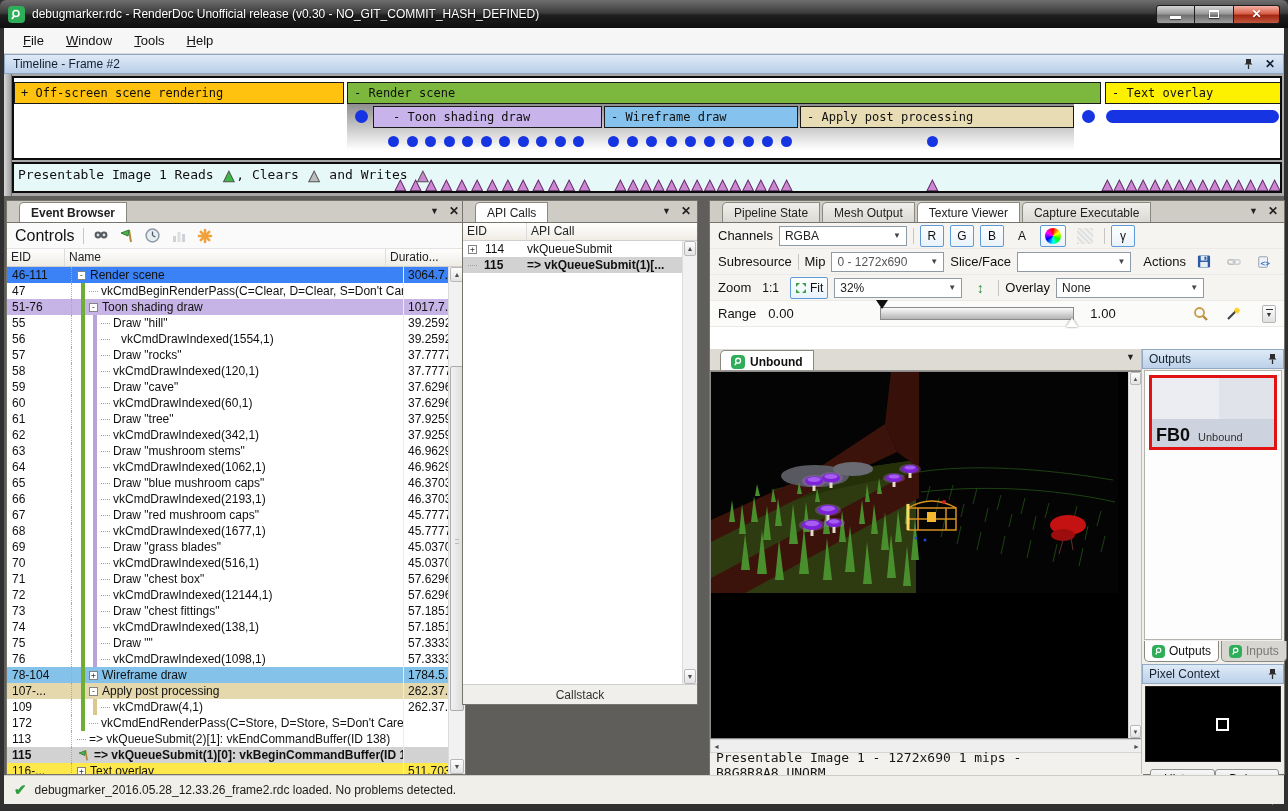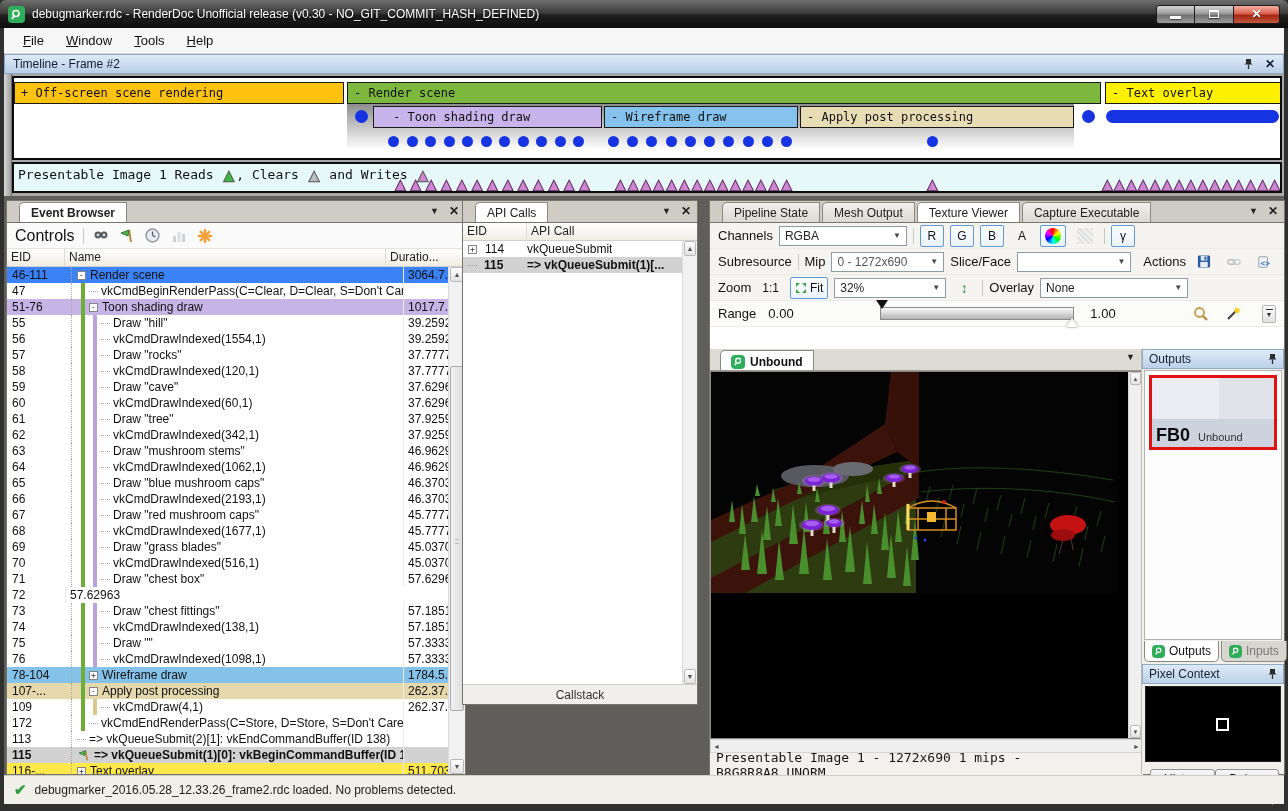--- a/index.html
+++ b/index.html
@@ -392,21 +392,21 @@
           </span>
           <span class="c-dur">39.25926</span>
         </div>
         <div class="erow">
           <span class="c-eid">56</span>
           <span class="c-name">
             <span class="g-slot g-d"></span>
             <span class="g-slot g-G"></span>
             <span class="g-slot g-P"></span>
             <span class="conn"></span>
-            <span style="overflow: hidden; text-overflow: clip; white-space: nowrap;">vkCmdDrawIndexed(1554,1)</span>
+            <span style="overflow: hidden; text-overflow: clip; white-space: nowrap; margin-left: 8px;">vkCmdDrawIndexed(1554,1)</span>
           </span>
           <span class="c-dur">39.25926</span>
         </div>
         <div class="erow">
           <span class="c-eid">57</span>
           <span class="c-name">
             <span class="g-slot g-d"></span>
             <span class="g-slot g-G"></span>
             <span class="g-slot g-P"></span>
             <span class="conn"></span>
@@ -563,20 +563,27 @@
             <span class="g-slot g-d"></span>
             <span class="g-slot g-G"></span>
             <span class="g-slot g-P"></span>
             <span class="conn"></span>
             <span style="overflow: hidden; text-overflow: clip; white-space: nowrap;">Draw "chest box"</span>
           </span>
           <span class="c-dur">57.62963</span>
         </div>
         <div class="erow">
           <span class="c-eid">72</span>
+          <span class="c-name">
+            <span class="g-slot g-d"></span>
+            <span class="g-slot g-G"></span>
+            <span class="g-slot g-P"></span>
+            <span class="conn"></span>
+            <span style="overflow: hidden; text-overflow: clip; white-space: nowrap;">vkCmdDrawIndexed(12144,1)</span>
+          </span>
           <span class="c-dur">57.62963</span>
         </div>
         <div class="erow">
           <span class="c-eid">73</span>
           <span class="c-name">
             <span class="g-slot g-d"></span>
             <span class="g-slot g-G"></span>
             <span class="g-slot g-P"></span>
             <span class="conn"></span>
             <span style="overflow: hidden; text-overflow: clip; white-space: nowrap;">Draw "chest fittings"</span>
@@ -815,21 +822,21 @@
         <svg width="12" height="12" viewBox="0 0 12 12">
             <g fill="#3da23d">
               <path d="M1,1 L5,1 L1,5 Z"></path>
               <path d="M11,1 L11,5 L7,1 Z"></path>
               <path d="M1,11 L1,7 L5,11 Z"></path>
               <path d="M11,11 L7,11 L11,7 Z"></path>
             </g>
           </svg>
         <span>Fit</span>
       </span>
-      <span class="select" style="width:112px">
+      <span class="select" style="width:128px">
         <span>32%</span>
           <span class="arw">▼</span>
       </span>
       <span class="tbtn" style="color:#2f8f3f;font-weight:bold;font-size:14px">↕</span>
       <span class="vsep"></span>
       <span>Overlay</span>
       <span class="select" style="width:148px">
         <span>None</span>
           <span class="arw">▼</span>
       </span>

